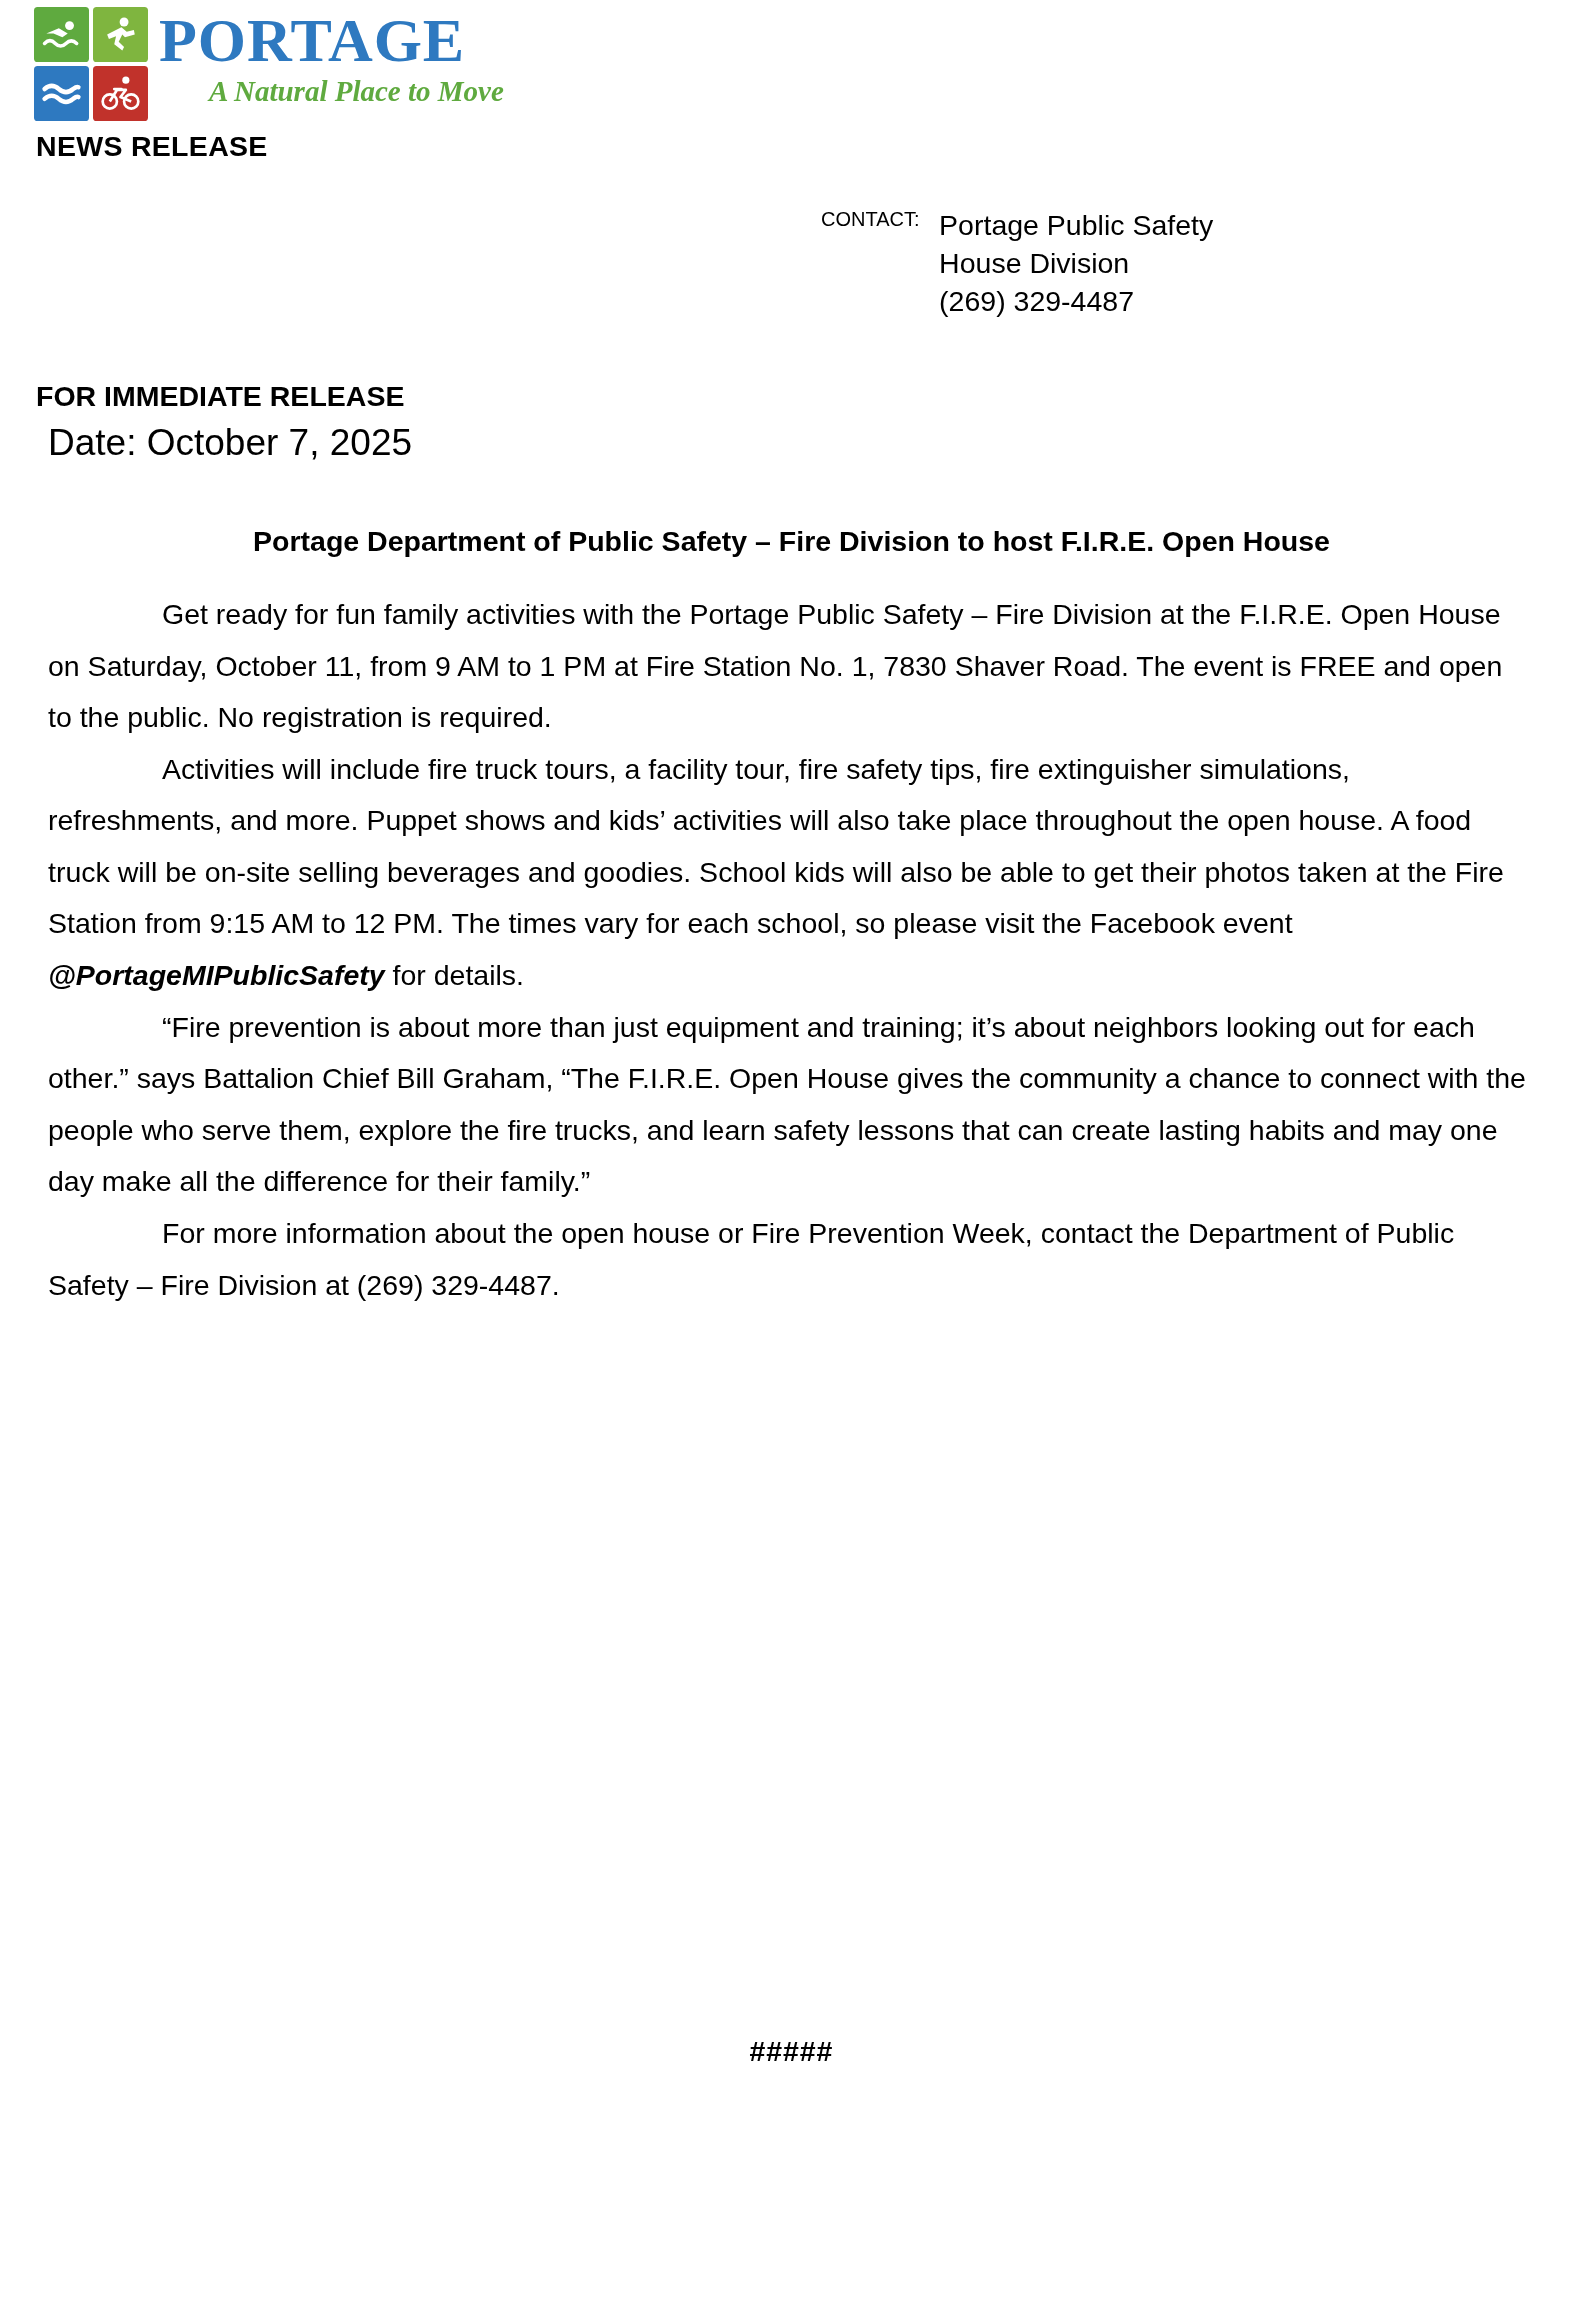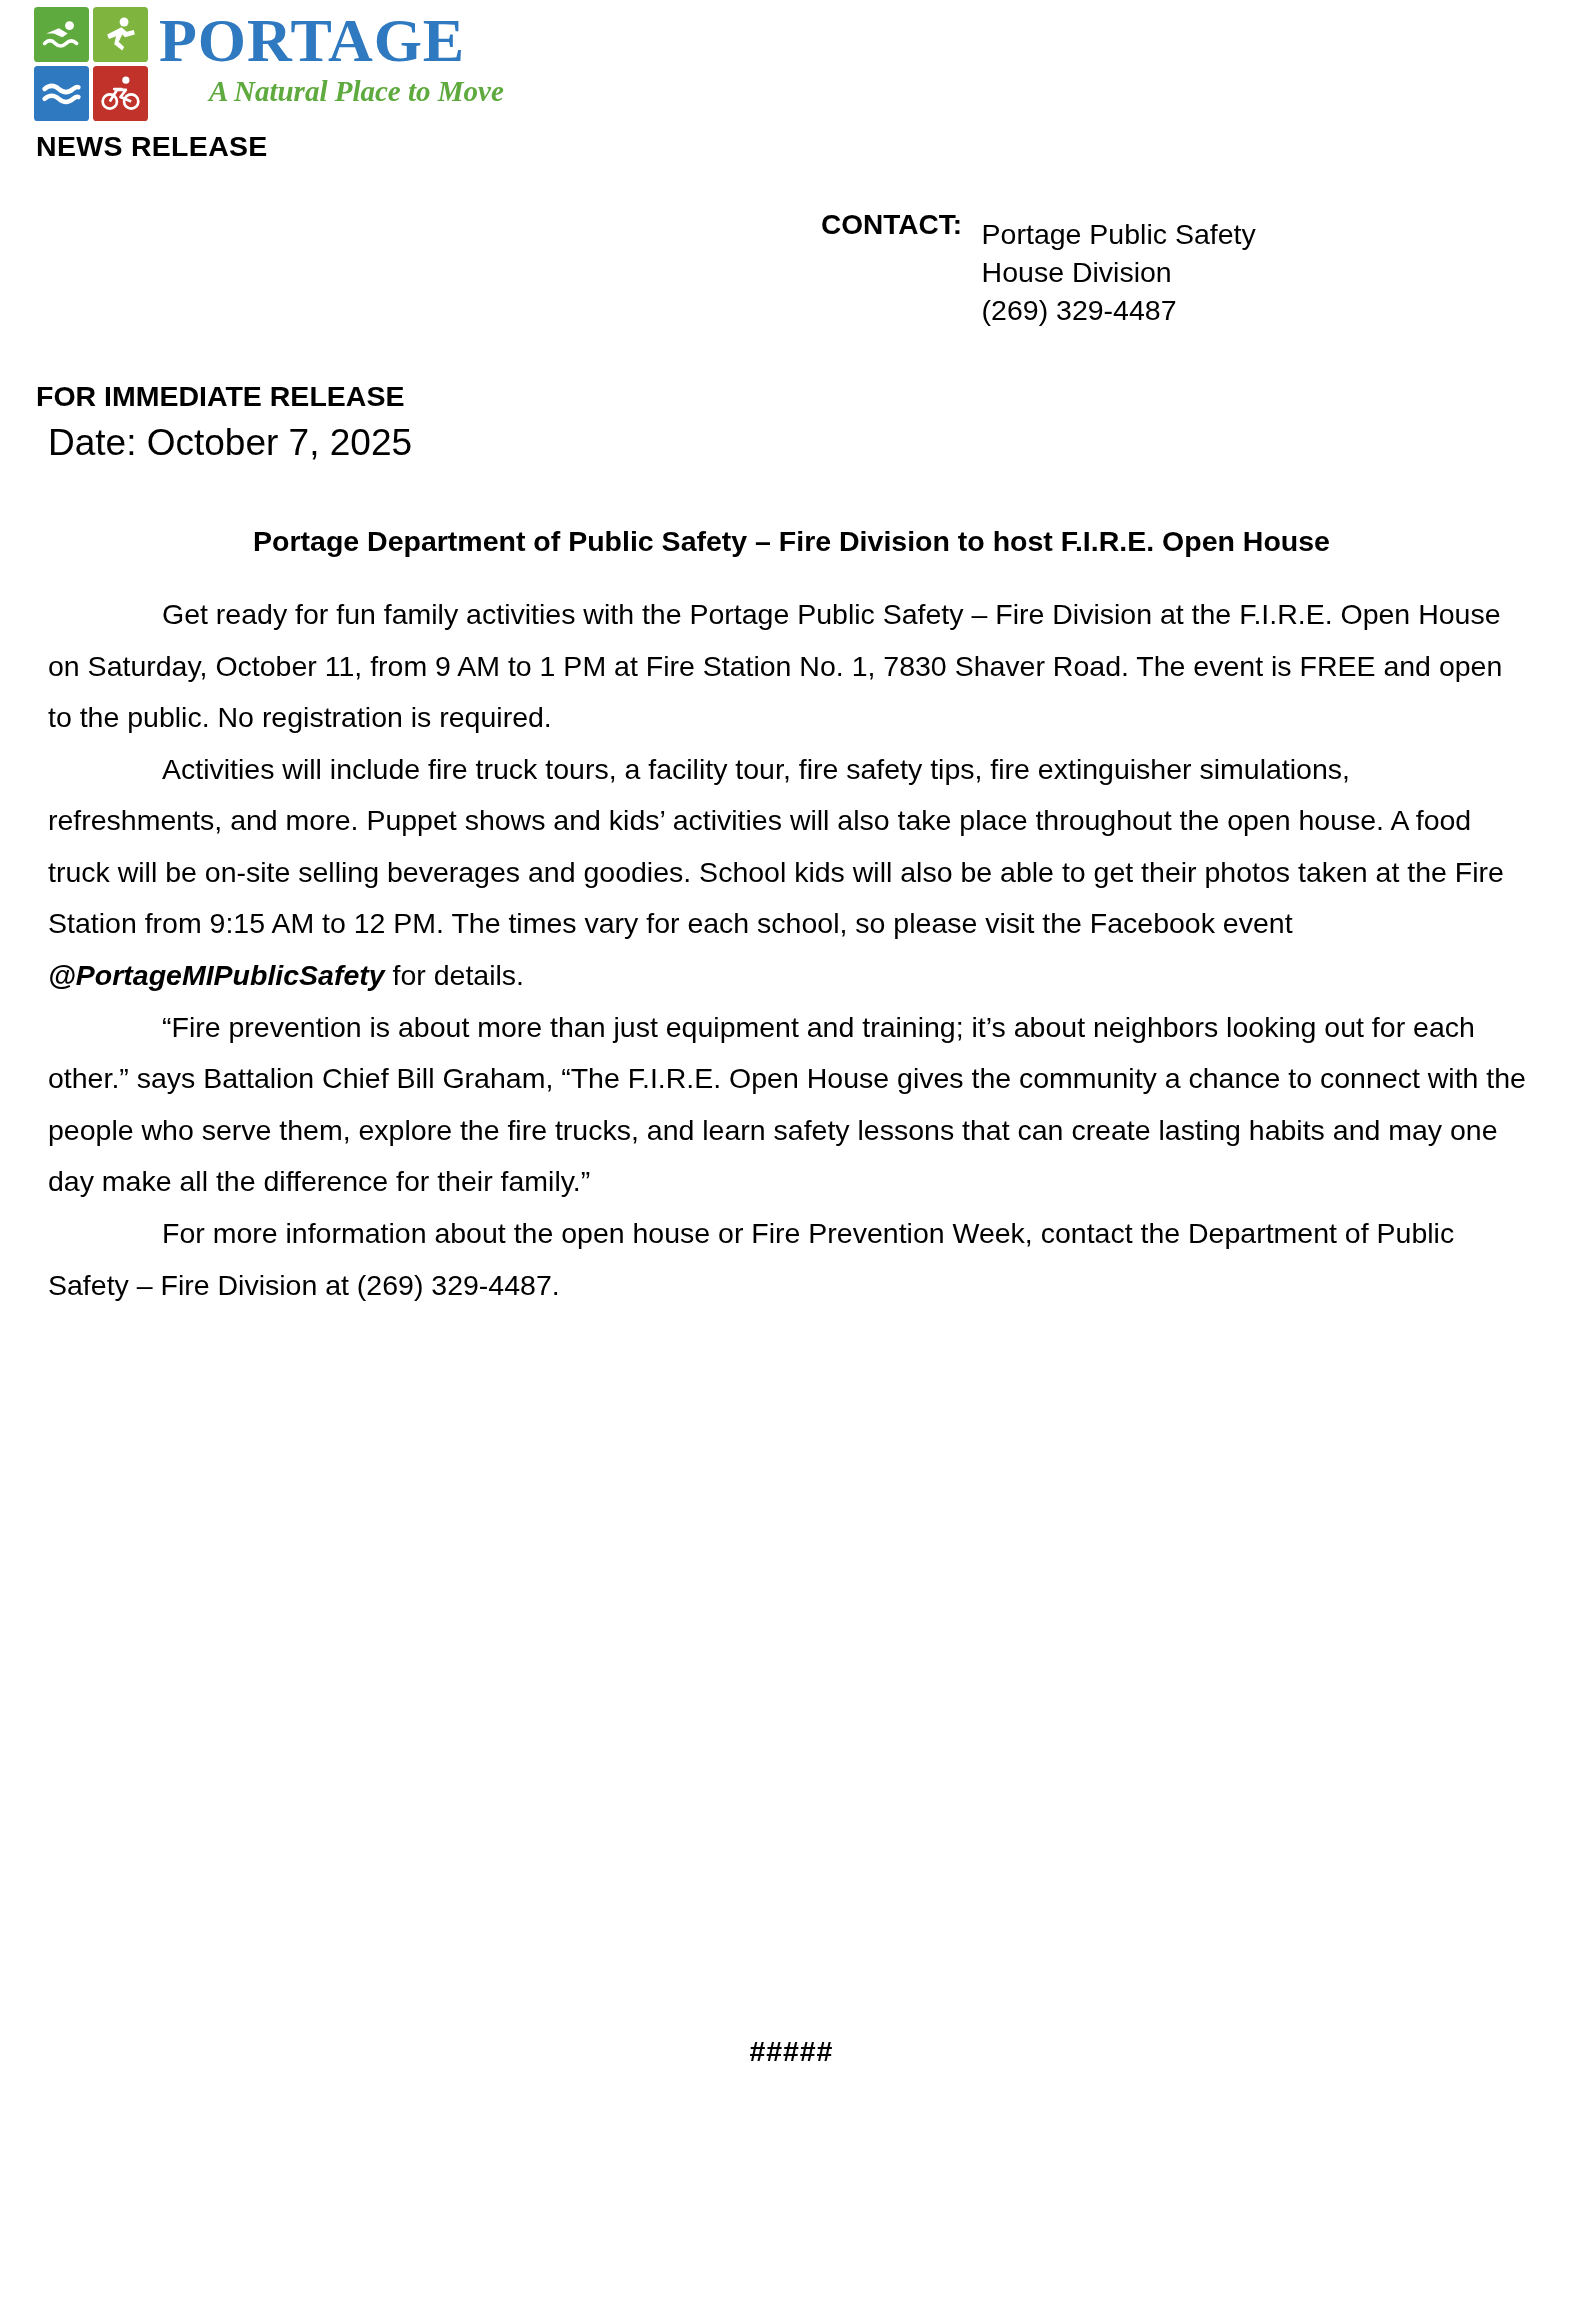--- a/index.html
+++ b/index.html
@@ -102,29 +102,28 @@
     left: 0;
     top: 207px;
     width: 1511px;
   }
   .contact-row {
     display: flex;
     justify-content: flex-start;
     padding-left: 785px;
   }
   .contact-label {
-    font-weight: bold;
-    font-size: 28px;
+    font-weight: normal;
+    font-size: 20px;
     white-space: nowrap;
     margin-right: 19.6px;
   }
   .contact-lines {
     font-size: 28.5px;
     line-height: 1.33;
-    margin-top: 9px;
   }
 
   .immediate {
     position: absolute;
     left: 0;
     top: 378px;
     font-weight: bold;
     font-size: 28.5px;
   }
   .date-line {

